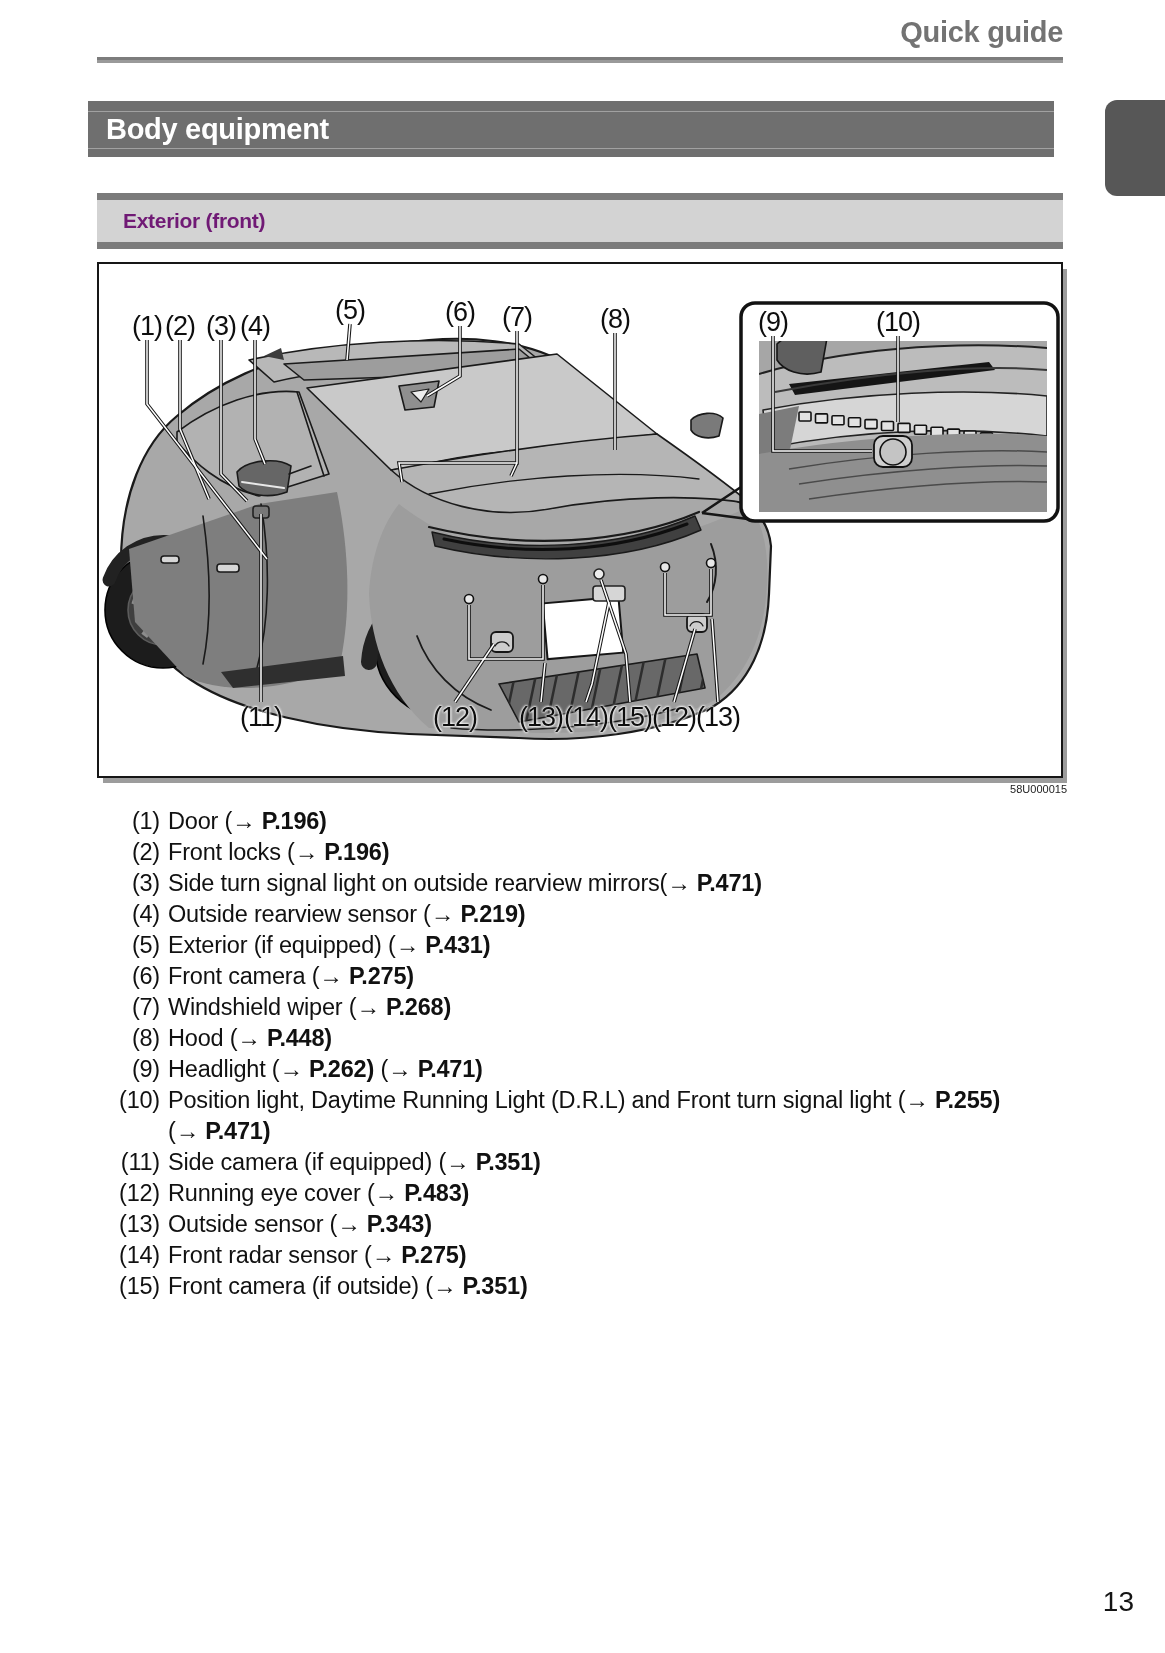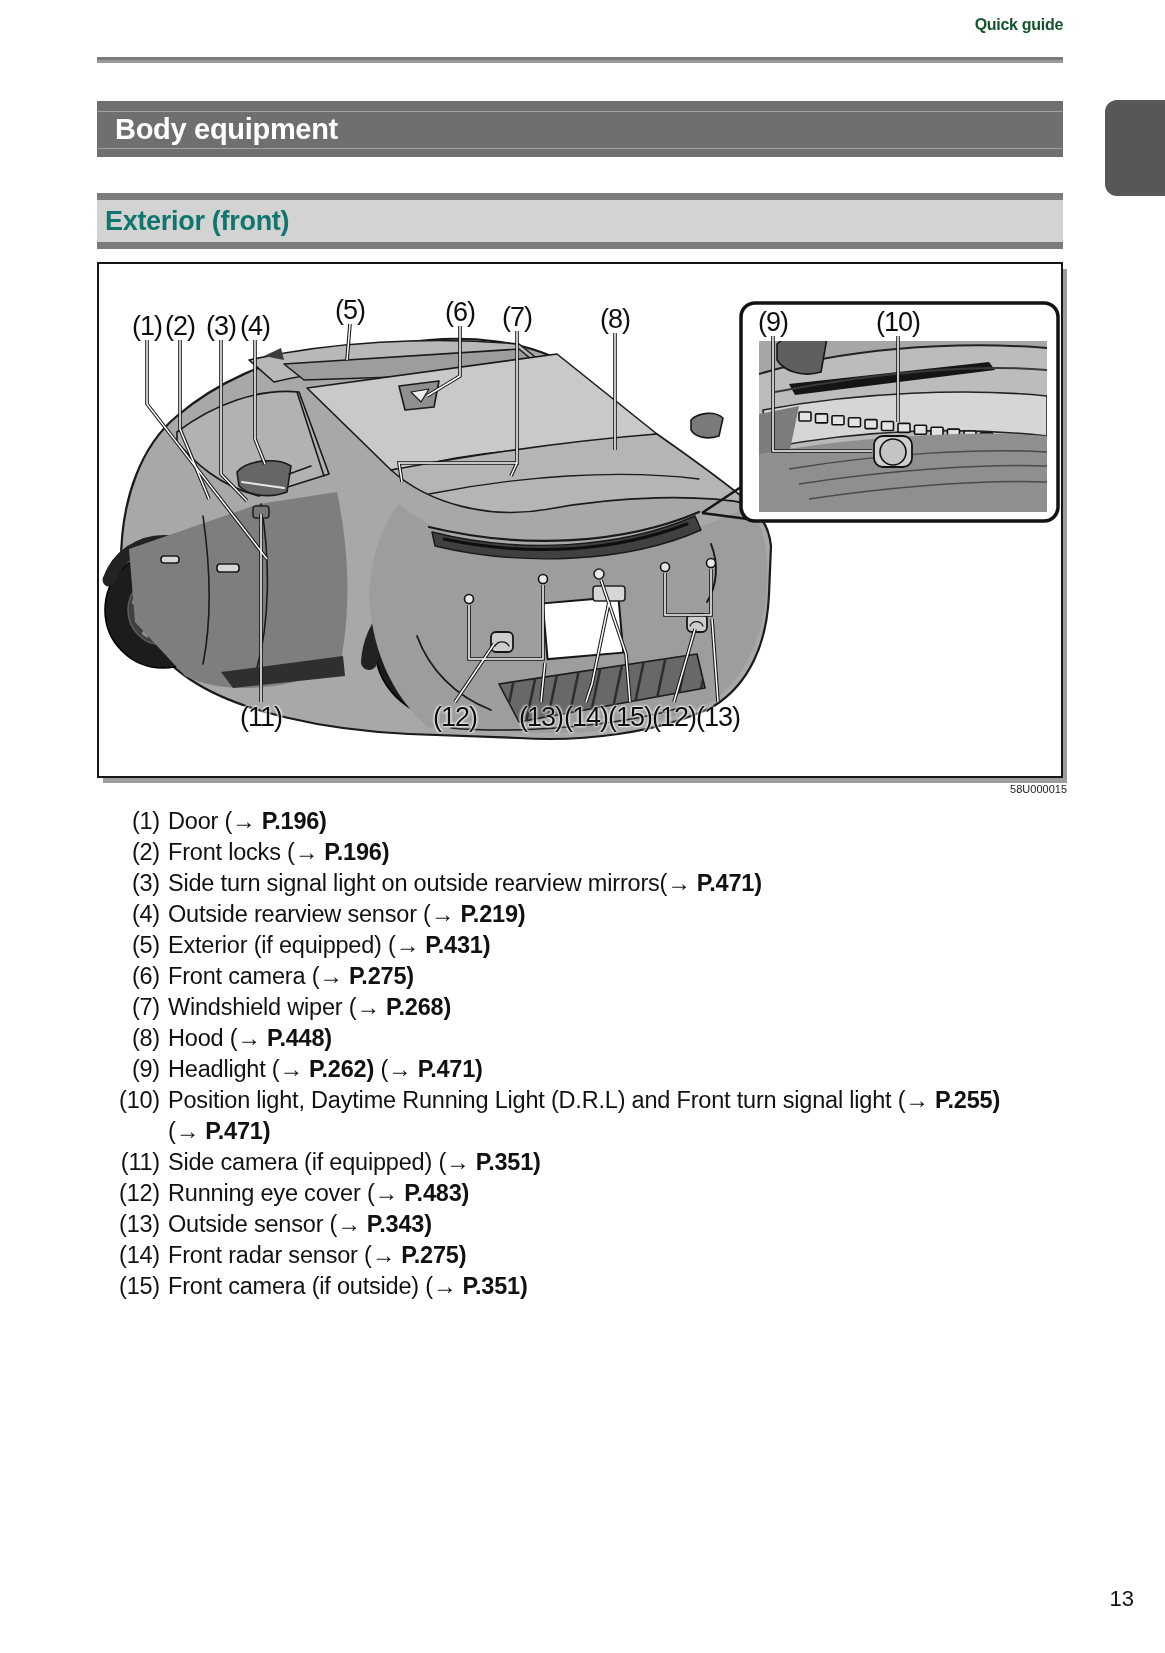--- a/index.html
+++ b/index.html
@@ -1,58 +1,58 @@
 <!DOCTYPE html>
 <html><head>
 <meta charset="utf-8">
 <style>
   html,body{margin:0;padding:0;background:#ffffff;}
   body{font-family:"Liberation Sans","DejaVu Sans",sans-serif;color:#111;}
   .page{position:relative;width:1165px;height:1653px;background:#fff;overflow:hidden;}
 
   
-  .header-title{position:absolute;top:16px;right:102px;font-size:16px;font-weight:700;letter-spacing:-0.3px;color:#14532d;}
+  .header-title{position:absolute;top:16px;right:102px;font-size:29px;font-weight:700;letter-spacing:-0.3px;color:#737373;}
   .header-rule{position:absolute;top:57px;left:97px;width:966px;height:6px;
     background:linear-gradient(#7c7c7c 0 50%, #9a9a9a 50% 100%);}
 
   
   .side-tab{position:absolute;top:100px;right:0;width:60px;height:96px;background:#575757;border-radius:12px 0 0 12px;}
 
   
-  .section-banner{position:absolute;top:101px;left:97px;width:966px;height:56px;background:#6f6f6f;}
+  .section-banner{position:absolute;top:101px;left:88px;width:966px;height:56px;background:#6f6f6f;}
   .section-banner .inline-line{position:absolute;left:0;right:0;height:1px;background:rgba(255,255,255,0.35);}
   .section-banner .l-top{top:10px;} .section-banner .l-bot{bottom:8px;}
   .section-title{position:absolute;left:18px;top:50%;transform:translateY(-50%);
     color:#fff;font-size:29px;font-weight:700;letter-spacing:-0.3px;}
 
   
   .subsection-banner{position:absolute;top:193px;left:97px;width:966px;height:56px;background:#d3d3d3;
     border-top:7px solid #7b7b7b;border-bottom:7px solid #7b7b7b;box-sizing:border-box;}
-  .subsection-title{position:absolute;left:8px;top:50%;transform:translateY(-50%);
-    color:#0f766e;font-size:27px;font-weight:700;letter-spacing:-0.3px;}
+  .subsection-title{position:absolute;left:26px;top:50%;transform:translateY(-50%);
+    color:#701a75;font-size:21px;font-weight:700;letter-spacing:-0.3px;}
 
   
   .figure-panel{position:absolute;top:262px;left:97px;width:966px;height:516px;background:#fff;
     border:2px solid #161616;box-sizing:border-box;box-shadow:5px 6px 0 -1px #9c9c9c;}
   .figure-panel svg{position:absolute;left:0;top:0;}
   .figure-overlay{position:absolute;left:0;top:0;width:962px;height:512px;}
   .fig-label{position:absolute;transform:translate(-50%,-50%);font-size:27px;font-weight:400;
     color:#0e0e0e;white-space:nowrap;letter-spacing:-1px;
     text-shadow:0 0 3px #fff,0 0 3px #fff,0 0 2px #fff;}
 
   .figure-code{position:absolute;top:783px;left:97px;width:970px;text-align:right;font-size:11px;color:#1c1c1c;}
 
   
   .legend{position:absolute;top:806px;left:98px;width:1010px;font-size:23.5px;letter-spacing:-0.2px;line-height:31px;}
   .legend-item{display:grid;grid-template-columns:62px 1fr;column-gap:8px;}
   .li-num{text-align:right;white-space:nowrap;}
   .li-text{white-space:nowrap;}
   .pref{font-weight:700;}
 
-  .page-number{position:absolute;top:1586px;right:31px;font-size:22px;color:#141414;}
+  .page-number{position:absolute;top:1586px;right:31px;font-size:28px;color:#141414;}
 </style>
 </head>
 <body>
 
 <div class="page">
 
   <div class="header-title">Quick guide</div>
   <div class="header-rule"></div>
   <div class="side-tab"></div>
 

